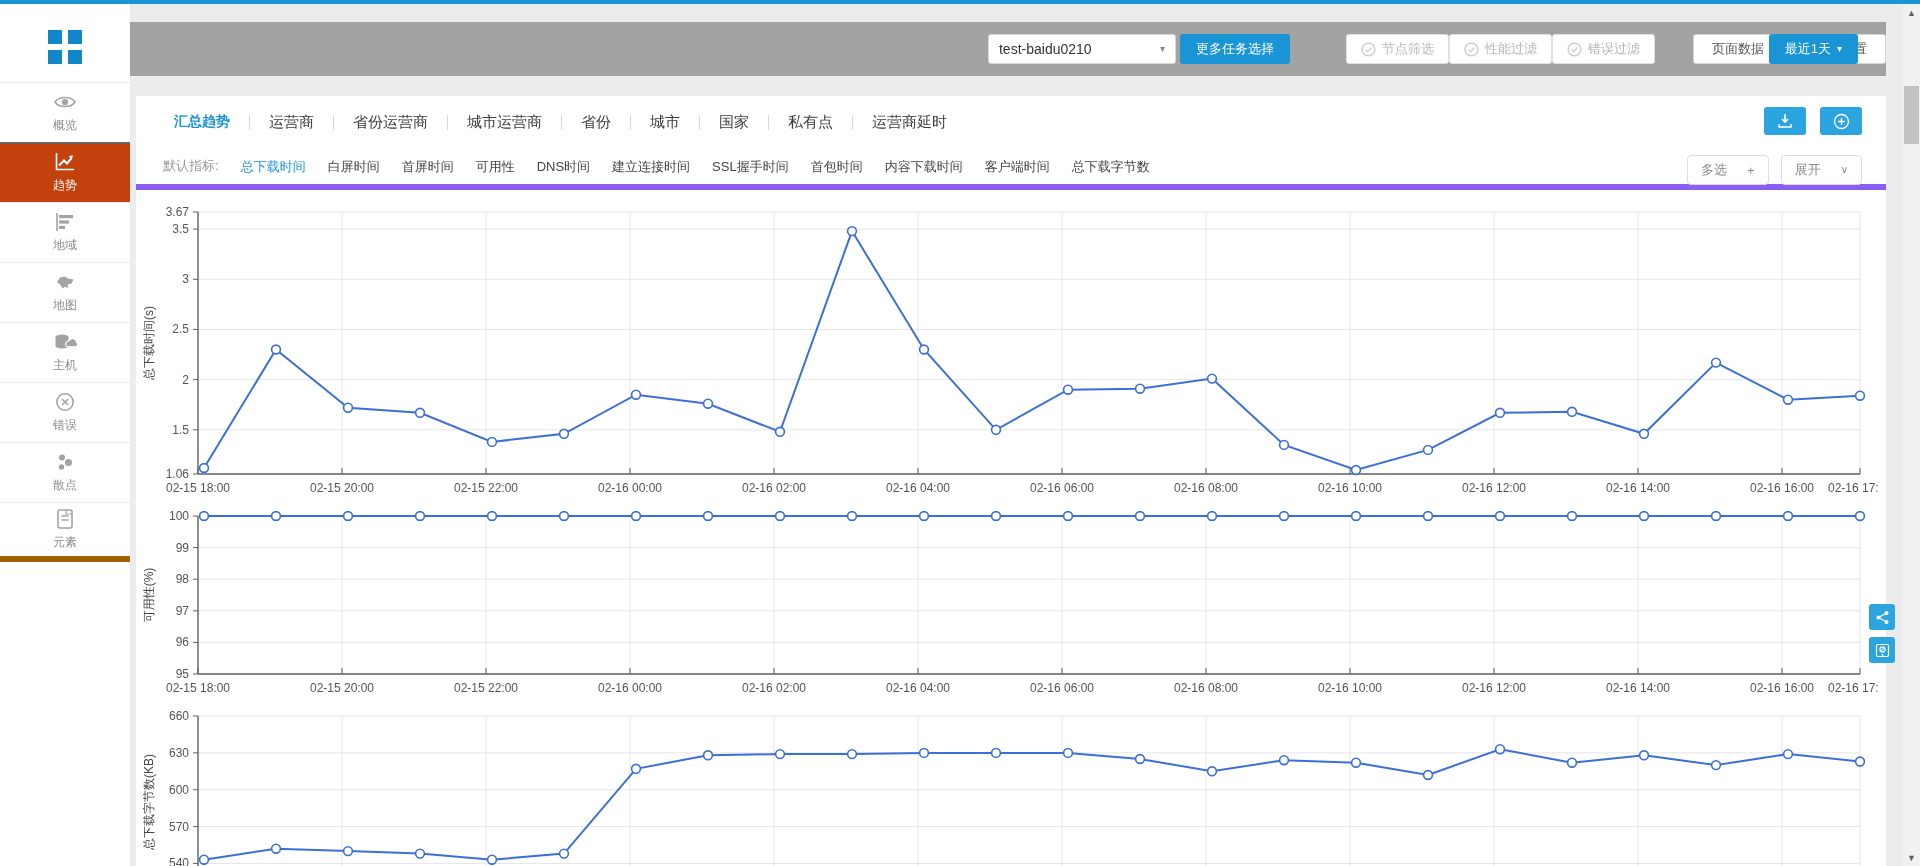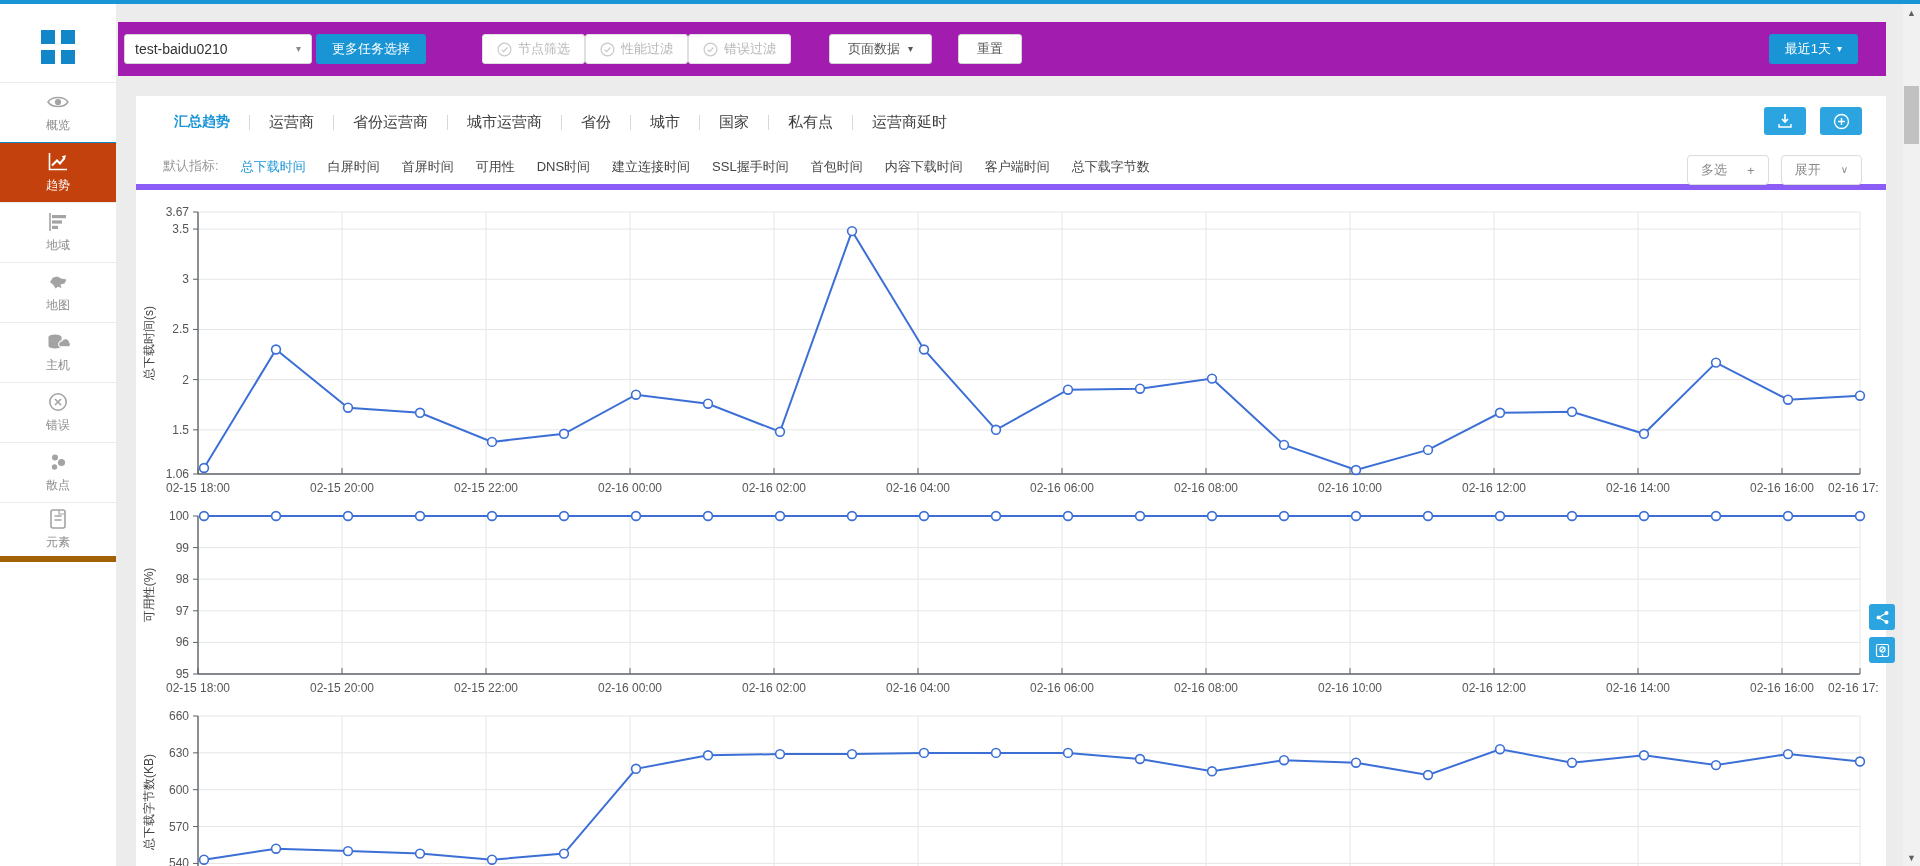--- a/index.html
+++ b/index.html
@@ -9,32 +9,32 @@
   
   .top-strip { position:absolute; left:0; top:0; width:1920px; height:4px; background:#1994d5; z-index:30; }
 
   
   .scrollbar { position:absolute; right:0; top:4px; width:17px; height:862px; background:#f1f1f1; z-index:25; }
   .scrollbar .arrow { width:17px; height:17px; font-size:9px; color:#606060; display:flex; align-items:center; justify-content:center; }
   .scrollbar .arrow.down { position:absolute; bottom:0; }
   .scrollbar .thumb { position:absolute; top:82px; left:1px; width:15px; height:58px; background:#c1c1c1; }
 
   
-  .sidebar { position:absolute; left:0; top:4px; width:116px; height:862px; background:#fff; z-index:20; }
+  .sidebar { position:absolute; left:0; top:4px; width:130px; height:862px; background:#fff; z-index:20; }
   .logo { margin:26px auto 18px auto; width:34px; height:34px; display:grid; grid-template-columns:14px 14px; grid-template-rows:14px 14px; gap:6px; }
   .logo span { background:#1187c9; }
   .side-item { height:60px; border-top:1px solid #ebebeb; display:flex; flex-direction:column; align-items:center; justify-content:center; color:#a3a3a3; cursor:pointer; }
   .side-item:last-child { border-bottom:6px solid #a16207; }
   .side-icon { height:22px; display:flex; align-items:center; }
   .side-label { font-size:12px; margin-top:4px; color:#8c8c8c; }
   .side-item.active { background:#c2410c; color:#fff; border-top-color:#1187c9; }
   .side-item.active .side-label { color:#fff; }
 
   
-  .toolbar { position:absolute; left:118px; top:22px; width:1768px; height:54px; background:#a21caf; display:flex; align-items:center; z-index:10; }
+  .toolbar { position:absolute; left:118px; top:22px; width:1768px; height:54px; background:#a3a3a3; display:flex; align-items:center; z-index:10;justify-content:flex-end; }
   .select-box { margin-left:6px; width:188px; height:30px; border:1px solid #d6d6d6; border-radius:3px; background:#fff; display:flex; align-items:center; padding:0 10px; font-size:14px; color:#333; cursor:pointer; }
   .select-box .caret { margin-left:auto; color:#8a8a8a; font-size:10px; }
   .btn { height:30px; border-radius:3px; display:inline-flex; align-items:center; justify-content:center; font-size:13px; cursor:pointer; }
   .btn-primary { background:#1994d5; color:#fff; border:none; padding:0 16px;margin-left:32px; }
   .more-tasks { margin-left:4px; }
   .filter-group { margin-left:56px; display:flex; }
   .btn-ghost { border:1px solid #e0e0e0; background:#fff; color:#b8b8b8; padding:0 14px; gap:6px; }
   .btn-plain  { border:1px solid #d4d4d4; background:#fff; color:#555; padding:8px 18px; gap:8px; }
   .page-data { margin-left:38px; }
   .reset-btn { margin-left:26px; }

